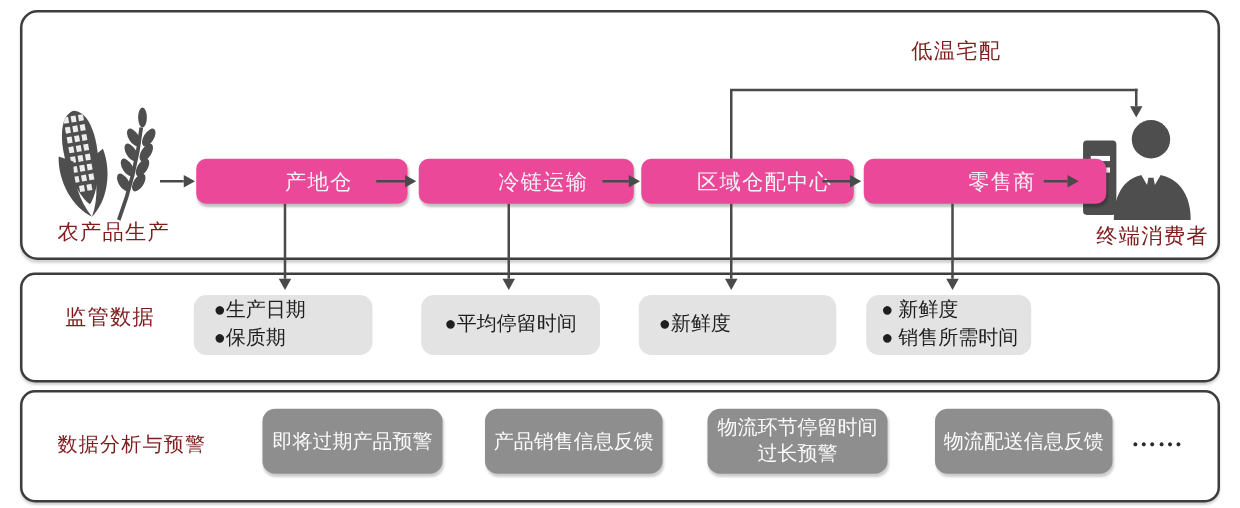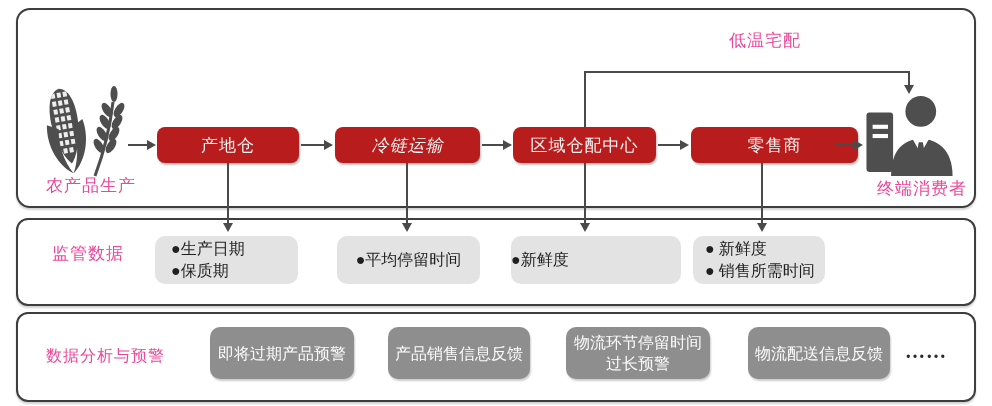--- a/index.html
+++ b/index.html
@@ -5,37 +5,38 @@
   html,body{margin:0;padding:0;background:#fff;}
   .stage{
     position:relative;width:992px;height:406px;background:#ffffff;
     font-family:"Liberation Serif","DejaVu Serif",serif;color:#1c1c1c;overflow:hidden;
   }
   .panel{
     position:absolute;border:2px solid #3d3d3d;border-radius:14px;background:#fff;
     box-shadow:0 2px 2px rgba(0,0,0,0.18);
   }
   .node{
-    position:absolute;height:36px;background:#b91c1c;border-radius:8px;color:#f4f4f4;
+    position:absolute;height:36px;background:#ec4899;border-radius:8px;color:#f4f4f4;
     display:flex;align-items:center;justify-content:center;font-size:17px;letter-spacing:1px;
     box-shadow:1px 2px 2px rgba(0,0,0,0.25);
+    padding-left:27px;
   }
   .tag{
     position:absolute;height:48px;background:#e3e3e3;border-radius:10px;font-size:16px;
     color:#1f1f1f;display:flex;flex-direction:column;justify-content:center;box-sizing:border-box;
     line-height:22px;
   }
   .tag .item{white-space:nowrap;}
   .tag.center{align-items:center;}
   .alert{
     position:absolute;height:52px;background:#8e8e8e;border-radius:10px;color:#fbfbfb;
     display:flex;align-items:center;justify-content:center;text-align:center;font-size:16px;
     line-height:21px;padding:0 4px;box-sizing:border-box;box-shadow:1px 2px 2px rgba(0,0,0,0.2);
   }
-  .lbl{position:absolute;font-size:17px;color:#ec4899;white-space:nowrap;}
+  .lbl{position:absolute;font-size:17px;color:#7f1d1d;white-space:nowrap;}
   .hline,.vline{position:absolute;background:#4a4a4a;}
   .hline{height:2px;}
   .vline{width:2px;}
   .ar{position:absolute;width:0;height:0;}
   .ar.right{border-top:5px solid transparent;border-bottom:5px solid transparent;border-left:9px solid #4a4a4a;}
   .ar.down{border-left:5px solid transparent;border-right:5px solid transparent;border-top:9px solid #4a4a4a;}
   .dots{position:absolute;font-size:20px;font-weight:bold;color:#2a2a2a;letter-spacing:1px;}
 </style>
 </head>
 <body>
@@ -106,21 +107,21 @@
       <rect x="10" y="30" width="15" height="4" fill="#ffffff"></rect>
       <rect x="10" y="39" width="15" height="4" fill="#ffffff"></rect>
       <circle cx="57" cy="17" r="15"></circle>
       <path d="M28,80 C28,54 41,44 57,44 C73,44 88,54 88,80 Z"></path>
       <polygon points="49,44 65,44 57,58" fill="#ffffff"></polygon>
       <polygon points="55,47 59,47 61,58 57,66 53,58" fill="#4e4e4e"></polygon>
     </g>
   </svg>
 
   <div class="node" style="left:157px;top:127px;width:142px;">产地仓</div>
-  <div class="node" style="left:335px;top:127px;width:145px;font-style:italic;">冷链运输</div>
+  <div class="node" style="left:335px;top:127px;width:145px;">冷链运输</div>
   <div class="node" style="left:513px;top:127px;width:143px;">区域仓配中心</div>
   <div class="node" style="left:691px;top:127px;width:167px;">零售商</div>
 
   <div class="hline" style="left:128px;top:144px;width:19px;"></div>
   <div class="ar right" style="left:147px;top:140px;"></div>
 
   <div class="hline" style="left:301px;top:144px;width:23px;"></div>
   <div class="ar right" style="left:324px;top:140px;"></div>
 
   <div class="hline" style="left:482px;top:144px;width:21px;"></div>
@@ -153,21 +154,21 @@
 
   <div class="tag" style="left:155px;top:236px;width:143px;padding-left:16px;">
     <div class="item">●生产日期</div>
     <div class="item">●保质期</div>
   </div>
 
   <div class="tag center" style="left:337px;top:236px;width:143px;">
     <div class="item">●平均停留时间</div>
   </div>
 
-  <div class="tag" style="left:511px;top:236px;width:170px;padding-left:0;">
+  <div class="tag" style="left:511px;top:236px;width:158px;padding-left:16px;">
     <div class="item">●新鲜度</div>
   </div>
 
   <div class="tag" style="left:693px;top:236px;width:132px;padding-left:12px;justify-content:center;">
     <div class="item">● 新鲜度</div>
     <div class="item">● 销售所需时间</div>
   </div>
 
   <div class="lbl" style="left:46px;top:346px;font-size:16px;letter-spacing:1px;">数据分析与预警</div>
 

